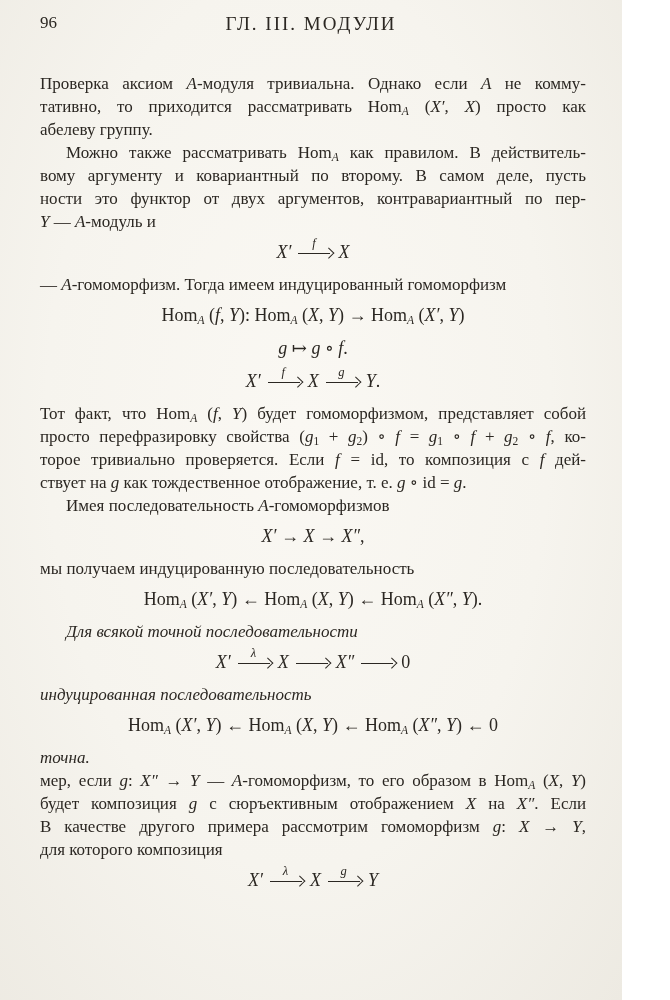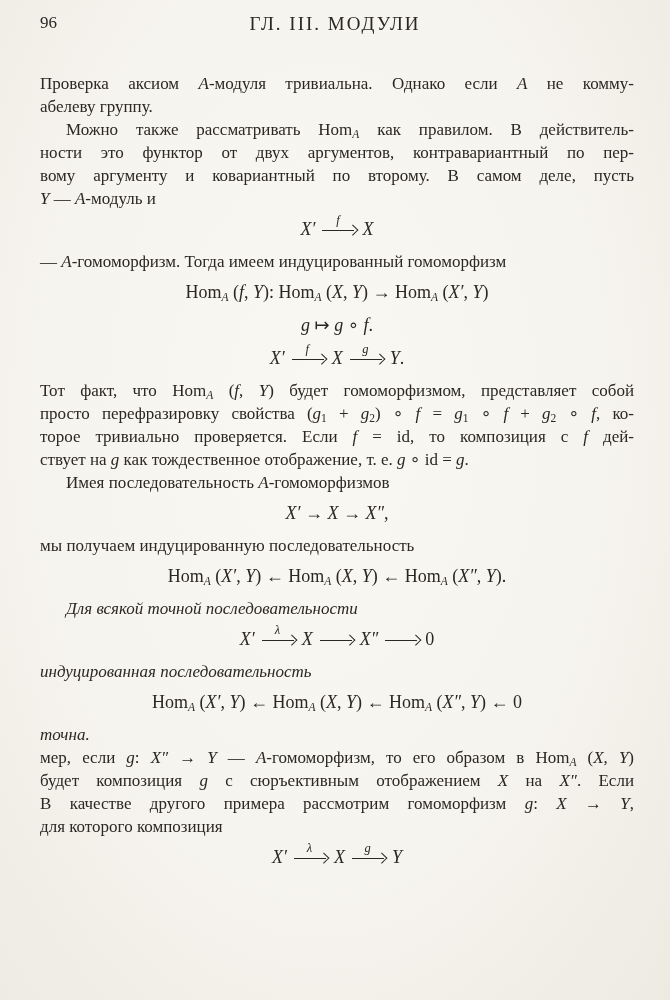--- a/index.html
+++ b/index.html
@@ -3,23 +3,22 @@
 <meta charset="utf-8">
 <style>
   html,body{margin:0;padding:0;}
   body{
     width:670px;height:1000px;
     font-family:"Liberation Serif","DejaVu Serif",serif;
     color:#2b2722;
     -webkit-font-smoothing:antialiased;
   }
   .sheet{
-    position:relative;width:670px;height:1000px;overflow:hidden;
+    position:relative;width:622px;height:1000px;overflow:hidden;
     background:radial-gradient(ellipse at 48% 42%, #faf8f3 0%, #f6f4ee 55%, #edeae2 100%);
-    font-family:Liberation Serif, serif;
   }
   header{position:absolute;top:13px;left:0;right:0;height:22px;}
   .pnum{position:absolute;left:40px;top:0;font-size:17px;}
   .rhead{display:block;text-align:center;font-size:19px;letter-spacing:2px;}
   main{position:absolute;top:72px;left:40px;right:36px;}
   .para{margin:0;}
   .pline{
     font-size:17px;line-height:23px;
     text-align:justify;text-align-last:justify;
     white-space:normal;
@@ -46,26 +45,27 @@
 <body>
 
 <div class="sheet">
   <header>
     <span class="pnum">96</span>
     <span class="rhead">ГЛ. III. МОДУЛИ</span>
   </header>
   <main>
       <div class="para">
         <div class="pline"><span class="rn">Проверка аксиом </span><span class="ri">A</span><span class="rn">-модуля тривиальна. Однако если </span><span class="ri">A</span><span class="rn"> не комму-</span></div>
+        <div class="pline"><span class="rn">тативно, то приходится рассматривать </span><span class="rn">Hom</span><sub class="fsub ri">A</sub><span class="rn"> (</span><span class="ri">X′</span><span class="rn">, </span><span class="ri">X</span><span class="rn">) просто как</span></div>
         <div class="pline last"><span class="rn">абелеву группу.</span></div>
       </div>
       <div class="para">
         <div class="pline indent"><span class="rn">Можно также рассматривать </span><span class="rn">Hom</span><sub class="fsub ri">A</sub><span class="rn"> как правилом. В действитель-</span></div>
+        <div class="pline"><span class="rn">вому аргументу и ковариантный по второму. В самом деле, пусть</span></div>
         <div class="pline"><span class="rn">ности это функтор от двух аргументов, контравариантный по пер-</span></div>
-        <div class="pline"><span class="rn">вому аргументу и ковариантный по второму. В самом деле, пусть</span></div>
         <div class="pline last"><span class="ri">Y</span><span class="rn"> — </span><span class="ri">A</span><span class="rn">-модуль и</span></div>
       </div>
       <div class="formula"><span class="ri">X′</span><span class="arr"><span class="albl">f</span></span><span class="ri">X</span></div>
       <div class="para">
         <div class="pline last"><span class="rn">— </span><span class="ri">A</span><span class="rn">-гомоморфизм. Тогда имеем индуцированный гомоморфизм</span></div>
       </div>
       <div class="formula"><span class="rn">Hom</span><sub class="fsub ri">A</sub><span class="rn"> (</span><span class="ri">f</span><span class="rn">, </span><span class="ri">Y</span><span class="rn">):  </span><span class="rn">Hom</span><sub class="fsub ri">A</sub><span class="rn"> (</span><span class="ri">X</span><span class="rn">, </span><span class="ri">Y</span><span class="rn">) → </span><span class="rn">Hom</span><sub class="fsub ri">A</sub><span class="rn"> (</span><span class="ri">X′</span><span class="rn">, </span><span class="ri">Y</span><span class="rn">)</span></div>
       <div class="formula"><span class="ri">g</span><span class="rn"> ↦ </span><span class="ri">g</span><span class="rn"> ∘ </span><span class="ri">f</span><span class="rn">.</span></div>
       <div class="formula"><span class="ri">X′</span><span class="arr"><span class="albl">f</span></span><span class="ri">X</span><span class="arr"><span class="albl">g</span></span><span class="ri">Y</span><span class="rn">.</span></div>
       <div class="para">

